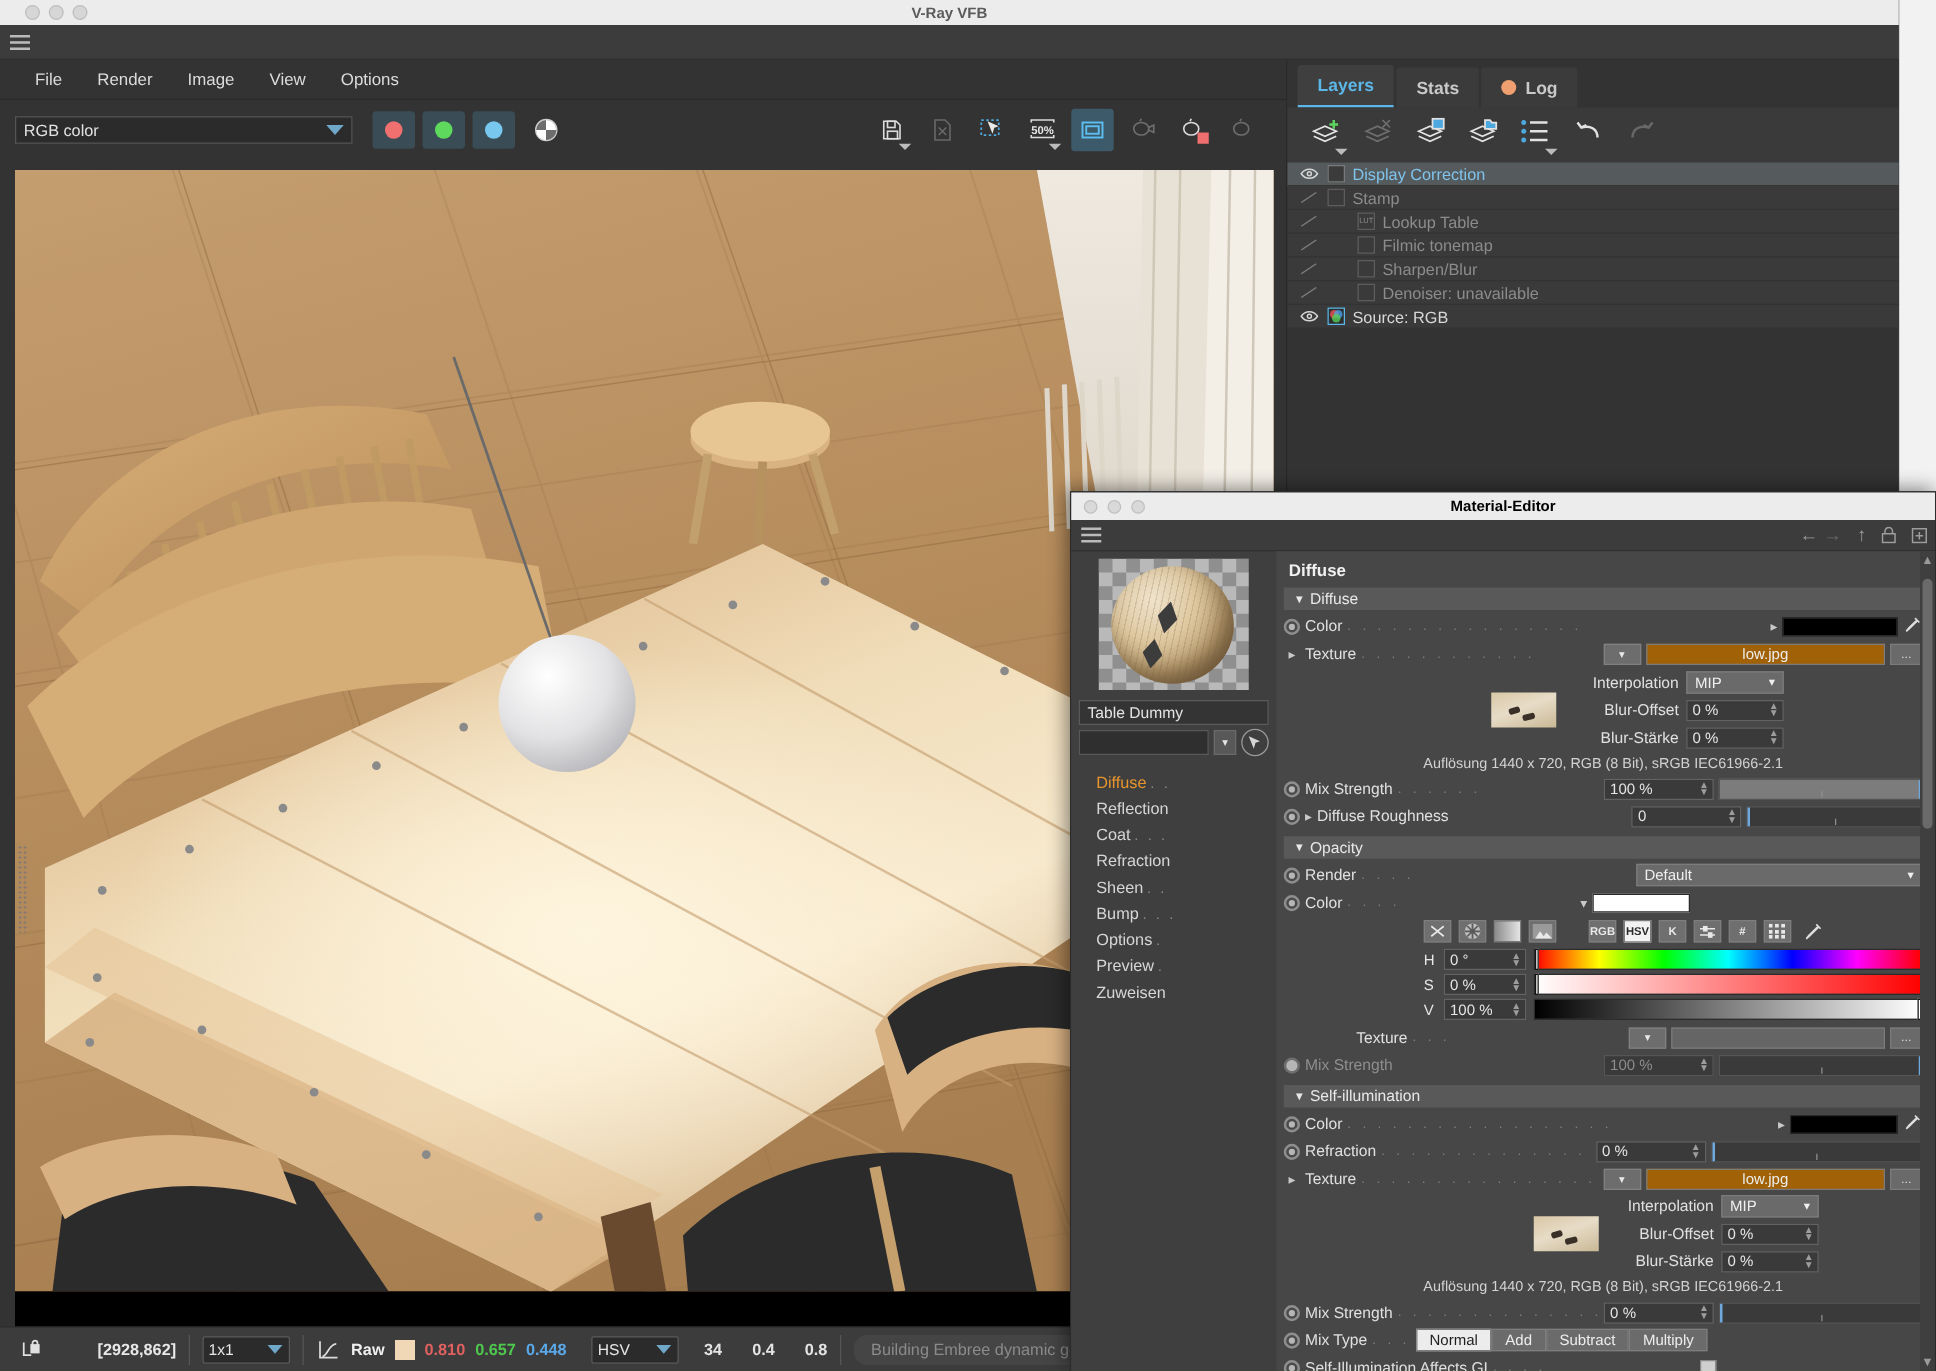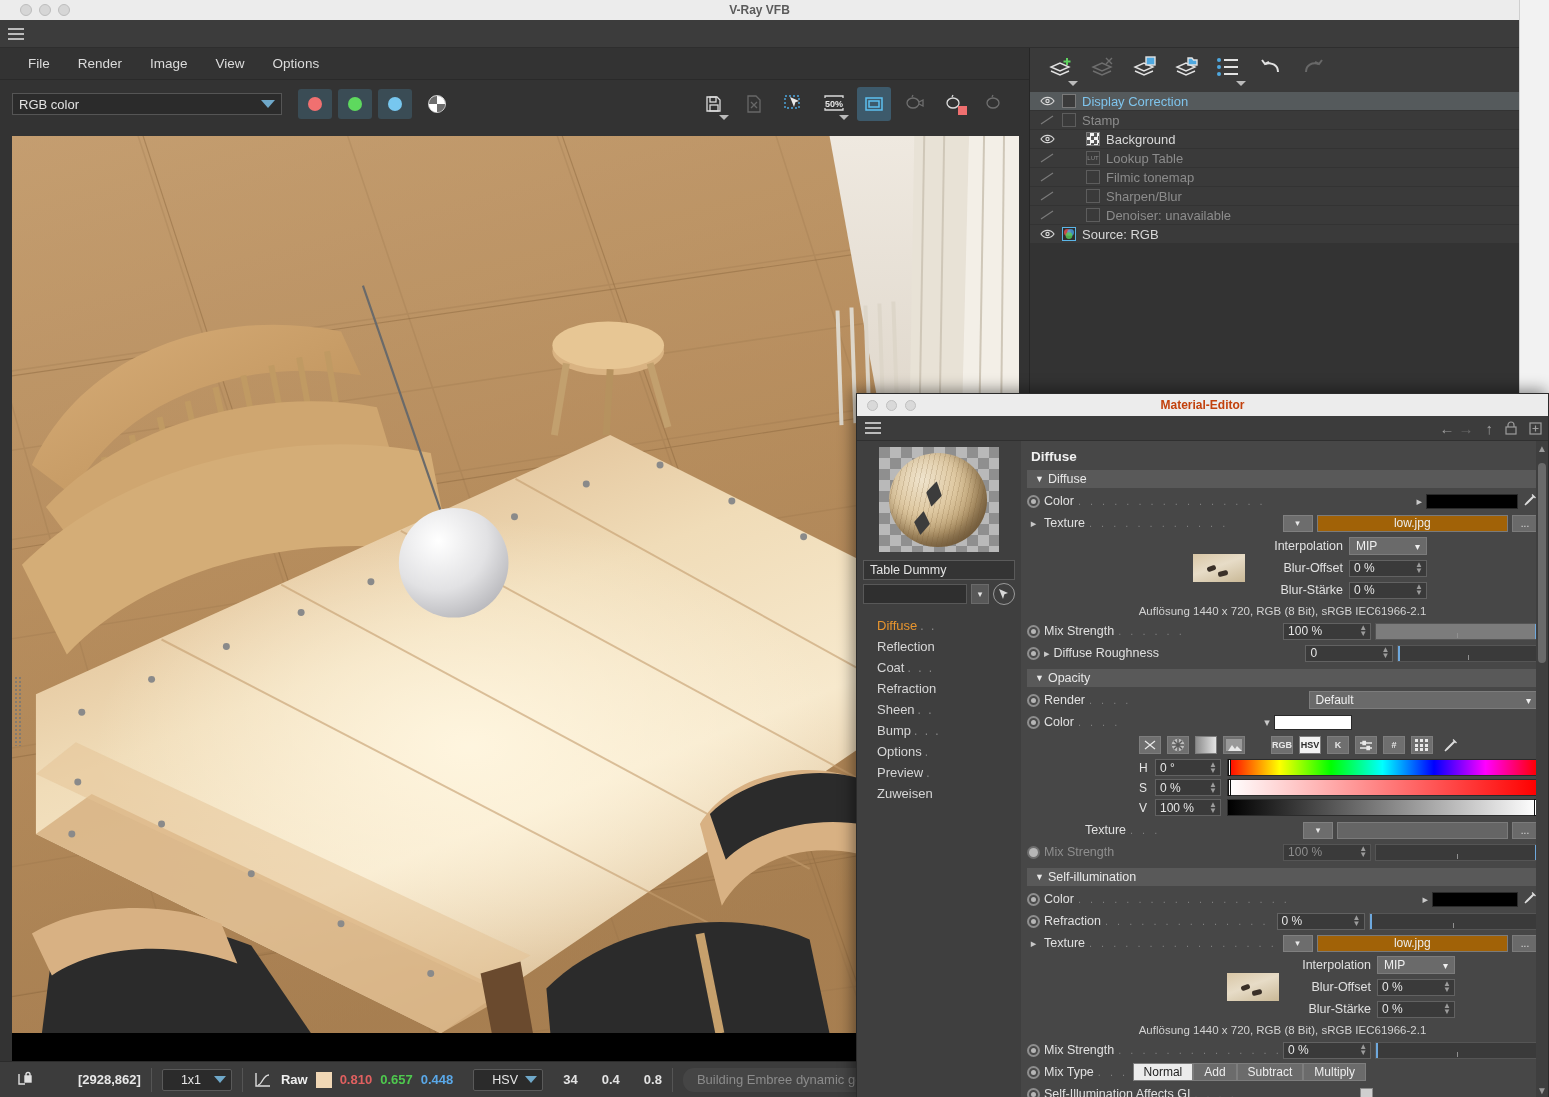--- a/index.html
+++ b/index.html
@@ -76,21 +76,21 @@
      background-image:radial-gradient(#777 1px, transparent 1px);
      background-size:4px 4px; opacity:.8; }
 
   
   .statusbar { height:36px; background:#3c3c3c; display:flex; align-items:center;
                gap:0px; border-top:1px solid #2b2b2b; padding:0 6px; }
   .sb-seg { display:flex; align-items:center; gap:8px; padding:0 10px; height:100%;}
   .sb-div { width:1px; height:24px; background:#555; }
   .coord { color:#e8e8e8; font-size:13px; font-weight:bold;margin-left:36px; }
   .minicombo { height:22px; min-width:70px; background:#2b2b2b; border:1px solid #5a5a5a;
-     display:flex;align-items:center;padding:0 18px;color:#e6e6e6;font-size:12.5px;
+     display:flex;align-items:center;padding:0 4px;color:#e6e6e6;font-size:12.5px;
      position:relative; border-radius:2px;}
   .minicombo .caret { position:absolute; right:5px; width:0;height:0;
      border-left:6px solid transparent;border-right:6px solid transparent;
      border-top:7px solid #6fa8c9; }
   .rawlbl { color:#efefef; font-size:13px; font-weight:bold; }
   .swatch-small { width:16px; height:16px; background:#f0d7b5; }
   .num { font-size:13px; font-weight:bold; }
   .nR{color:#e06060;} .nG{color:#4ec94e;} .nB{color:#5aa8e8;}
   .numw { color:#e4e4e4; font-size:13px; font-weight:bold; }
   .progresswrap { flex:1; height:24px; background:#454545; border-radius:11px;
@@ -127,21 +127,21 @@
 
   
   #matedit { position:absolute; left:856px; top:393px; width:693px; height:704px;
      background:#3f3f3f; box-shadow:-3px -3px 14px rgba(0,0,0,.45);
      border:1px solid #2b2b2b; }
   .me-mac { height:22px; background:#ececec; display:flex; align-items:center;
      padding-left:10px; gap:8px; position:relative; }
   .me-mac .dot { width:11px; height:11px; border-radius:50%; background:#d9d9d9;
      border:1px solid #c0c0c0; }
   .me-mac .title { position:absolute; left:0; right:0; text-align:center;
-     font-size:12px; color:#c2410c; font-weight:bold; }
+     font-size:12px; color:#000000; font-weight:bold; }
 
   .me-bar { height:25px; background:#3c3c3c; display:flex; align-items:center;
      padding:0 8px; position:relative; border-bottom:1px solid #303030; }
   .me-bar .right { position:absolute; right:6px; display:flex; align-items:center;
      gap:12px; color:#9d9d9d; font-size:15px; }
 
   .me-body { display:flex; height:calc(704px - 47px); }
   .me-left { width:164px; background:#3f3f3f; padding:6px; }
   .me-preview { width:120px; height:105px; margin:0 auto; position:relative;
      background:
@@ -588,20 +588,32 @@
               </svg>
           </div>
           <div class="sb-seg">
             <span style="width:16px;height:16px;border-radius:50%;border:2px solid #999;display:block"></span>
           </div>
         </div>
       </div>
 
       <div class="vfb-right">
 
+        <div class="tabs">
+          <div class="tab sel">
+            <span>Layers</span>
+          </div>
+          <div class="tab">
+            <span>Stats</span>
+          </div>
+          <div class="tab">
+            <span class="logdot"></span>
+            <span>Log</span>
+          </div>
+        </div>
 
         <div class="ltoolbar">
           <div class="licon">
             <svg width="28" height="24" viewBox="0 0 28 24" fill="none" stroke="#e2e2e2" stroke-width="1.4">
               <path d="M3 15l9 4 9-4"></path>
                 <path d="M3 11l9 4 9-4-9-4z"></path>
               <path d="M19 2v7M15.5 5.5h7" stroke="#5fd35f" stroke-width="2"></path>
               </svg>
             <span class="dd"></span>
           </div>
@@ -667,32 +679,20 @@
           <div class="lrow off">
             <span class="eye">
               <svg width="14" height="10" viewBox="0 0 14 10" stroke="#7c7c7c" fill="none" stroke-width="1.2">
                   <path d="M1 9L13 1"></path>
                 </svg>
               </span>
             <span class="thumb"></span>
             <span>Stamp</span>
           </div>
 
-          <div class="lrow">
-            <span class="eye">
-              <svg width="15" height="10" viewBox="0 0 15 10" stroke="#d5d5d5" fill="none" stroke-width="1.2">
-                <path d="M1 5s2.4-3.6 6.5-3.6S14 5 14 5s-2.4 3.6-6.5 3.6S1 5 1 5z"></path>
-                  <circle cx="7.5" cy="5" r="1.6"></circle>
-                </svg>
-              </span>
-            <span class="indent"></span>
-            <span class="thumb" style="background:
-              repeating-conic-gradient(#f2f2f2 0% 25%, #555 0% 50%) 0 0/7px 7px"></span>
-            <span>Background</span>
-          </div>
 
           <div class="lrow off">
             <span class="eye">
               <svg width="14" height="10" viewBox="0 0 14 10" stroke="#7c7c7c" fill="none" stroke-width="1.2">
                   <path d="M1 9L13 1"></path>
                 </svg>
               </span>
             <span class="indent"></span>
             <span class="thumb" style="font-size:6px;color:#8c8c8c;text-align:center;line-height:13px">LUT</span>
             <span>Lookup Table</span>

